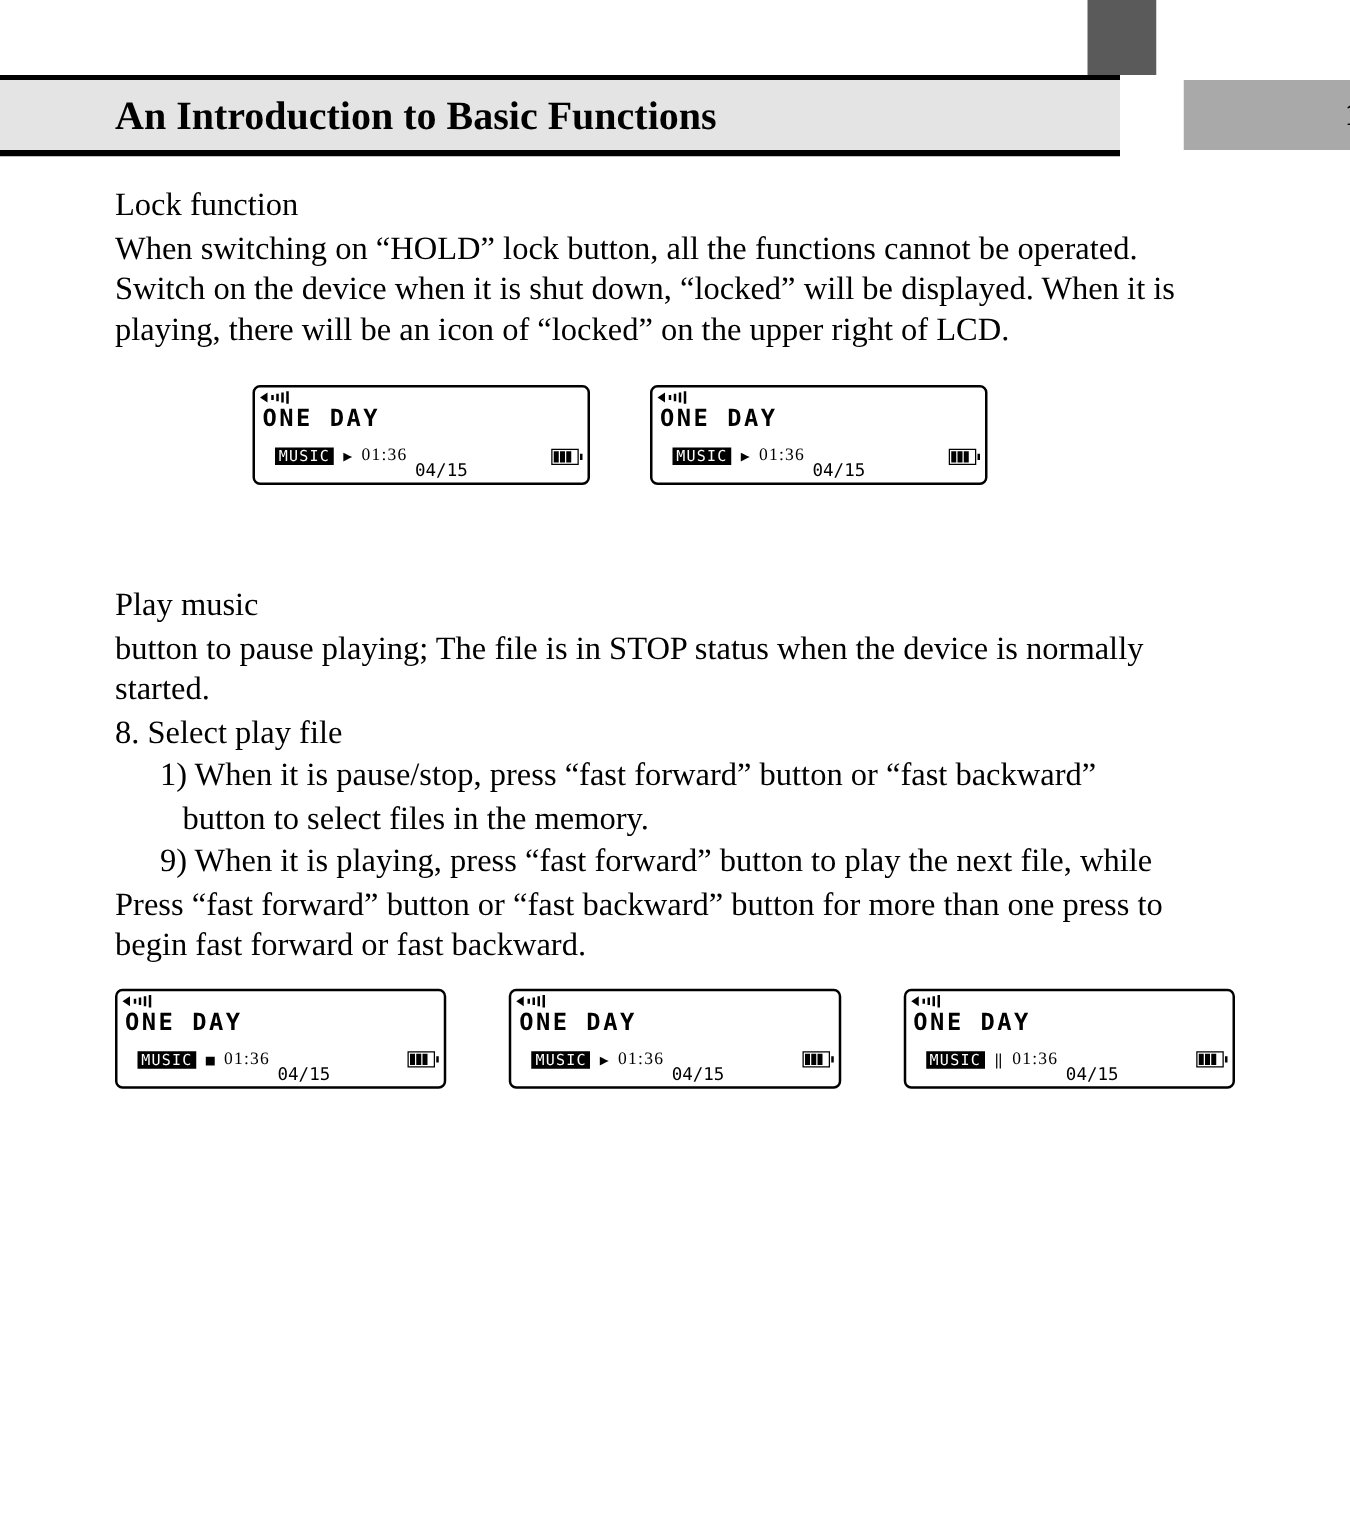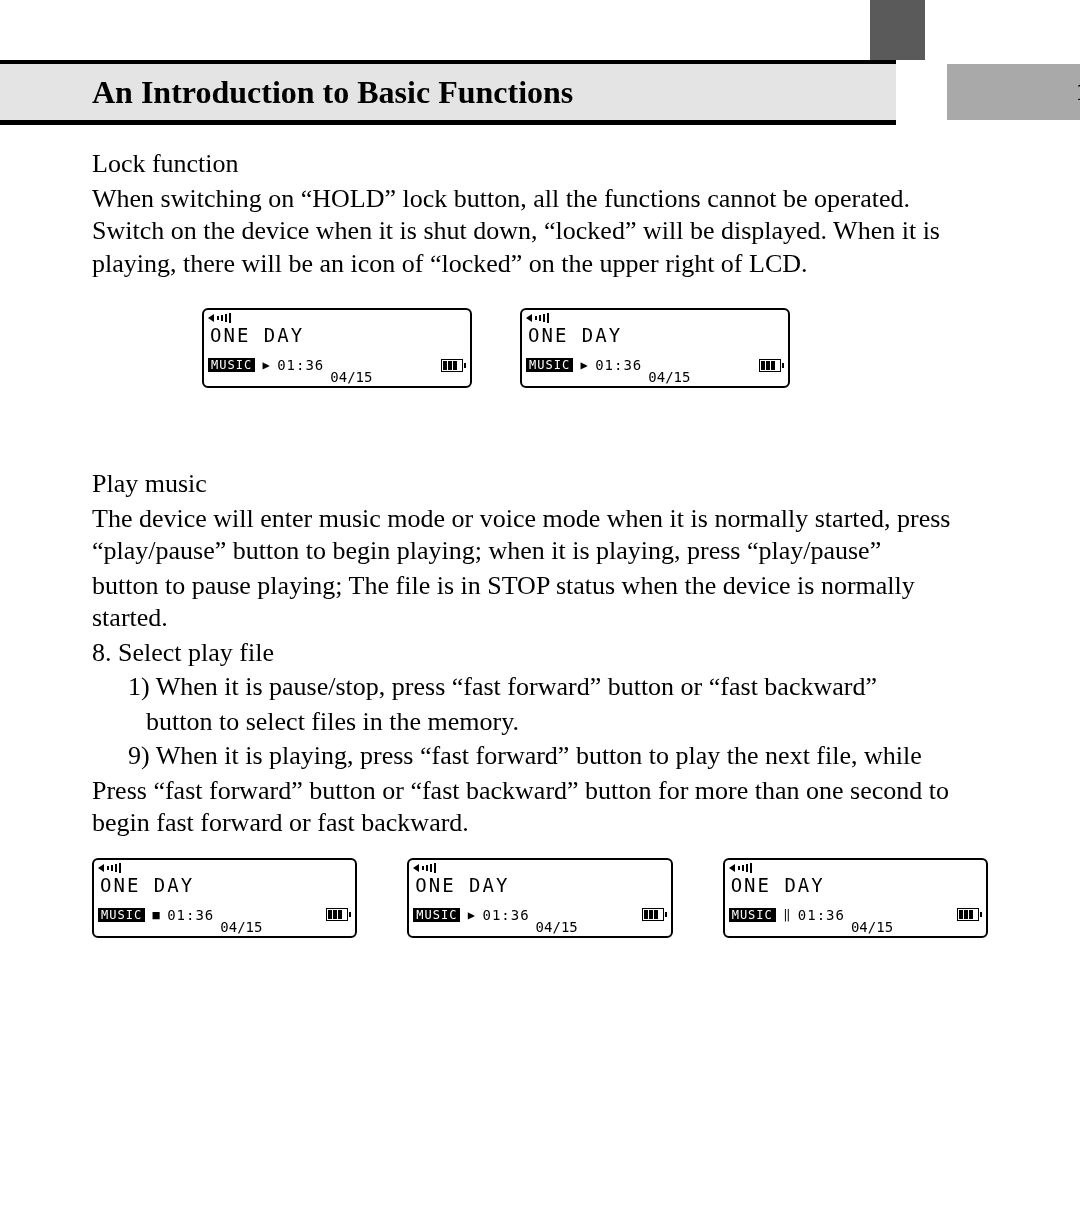--- a/index.html
+++ b/index.html
@@ -119,42 +119,43 @@
   }
   .vol-bar {
     width: 2px;
     background: #000;
     margin-left: 2px;
   }
   .lcd-title {
     padding: 2px 6px 1px 6px;
     font-size: 19px;
     letter-spacing: 2px;
+    font-weight: bold;
   }
   .lcd-status {
     display: flex;
     align-items: center;
-    padding: 0 4px 2px 4px;
+    padding: 0 4px 2px 16px;
     gap: 6px;
     font-size: 14px;
   }
   .mode-tag {
     background: #000;
     color: #fff;
     font-size: 12px;
     letter-spacing: 1px;
     padding: 1px 3px;
     line-height: 1;
   }
   .play-glyph {
     font-size: 12px;
     width: 10px;
     text-align: center;
   }
-  .time { letter-spacing: 1px; }
+  .time { letter-spacing: 1px; font-family: Liberation Serif, serif; }
   .track { letter-spacing: 0px; margin-top: 24px; }
   .batt {
     margin-left: auto;
     display: inline-flex;
     align-items: center;
   }
   .batt-body {
     width: 18px;
     height: 9px;
     border: 1.5px solid #000;
@@ -248,27 +249,26 @@
               </span>
               <span class="batt-tip"></span>
           </span>
         </div>
       </div>
     </div>
 
     <div style="height:42px"></div>
 
     <div class="section-head">Play music</div>
-    <p class="para">The device will enter music mode or voice mode when it is normally started, press “play/pause” button to begin playing; when it is playing, press “play/pause”</p>
     <p class="para">button to pause playing; The file is in STOP status when the device is normally started.</p>
     <p class="para">8. Select play file</p>
     <p class="para indent1">1) When it is pause/stop, press “fast forward” button or “fast backward”</p>
     <p class="para indent2">button to select files in the memory.</p>
     <p class="para indent1">9) When it is playing, press “fast forward” button to play the next file, while</p>
-    <p class="para">Press “fast forward” button or “fast backward” button for more than one second to begin fast forward or fast backward.</p>
+    <p class="para">Press “fast forward” button or “fast backward” button for more than one press to begin fast forward or fast backward.</p>
 
     <div class="lcd-row bottom">
 
       <div class="lcd">
         <div class="lcd-top">
           <span class="vol-icon">
             <span class="vol-tri"></span>
             <span class="vol-bar" style="height:4px"></span>
             <span class="vol-bar" style="height:6px"></span>
             <span class="vol-bar" style="height:8px"></span>

